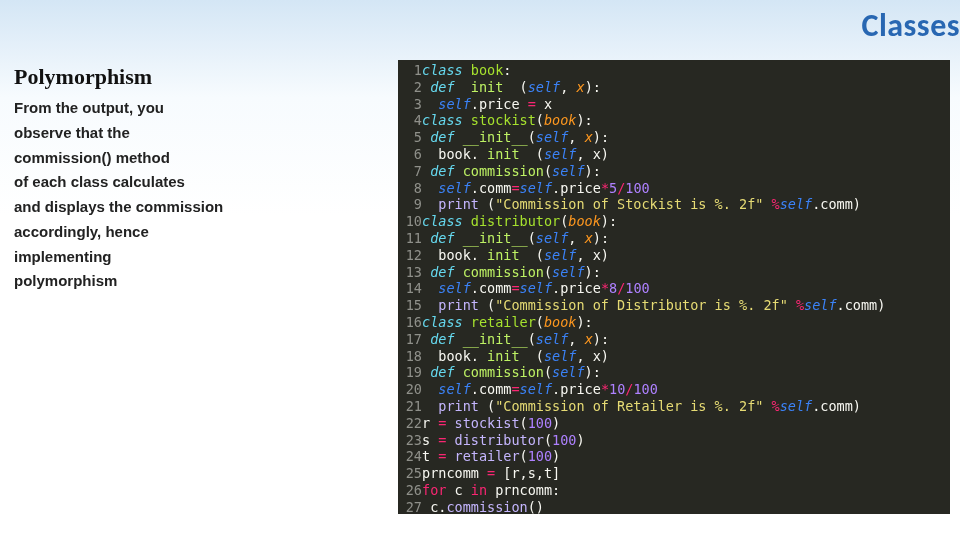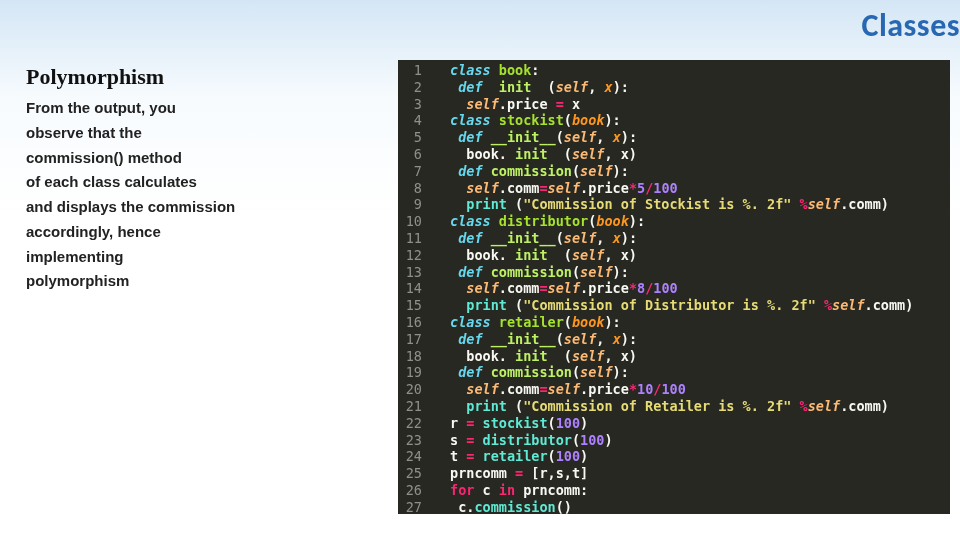--- a/index.html
+++ b/index.html
@@ -14,21 +14,21 @@
     font-size: 32px;
     font-weight: 700;
     color: #2867b2;
     text-align: right;
     padding-top: 6px;
     letter-spacing: 0.5px;
     padding-left: 11px;
   }
   .left-panel {
     position: absolute;
-    left: 26px;
+    left: 14px;
     top: 64px;
     width: 370px;
   }
   .subheading {
     font-family: Georgia, "Times New Roman", serif;
     font-size: 22px;
     font-weight: 700;
     color: #111;
     margin-bottom: 6px;
   }
@@ -60,34 +60,33 @@
     width: 30px;
     height: 100%;
     background: #272822;
     color: #8f908a;
     text-align: right;
     padding-right: 6px;
     padding-top: 2px;
   }
   .code-body {
     position: absolute;
-    left: 52px; top: 2px;
+    left: 24px; top: 2px;
     right: 4px;
-    font-weight: bold;
   }
   .kw    { color: #66d9ef; font-style: italic; }
   .cls   { color: #a6e22e; }
   .fn    { color: #bef264; }
   .param { color: #fd971f; font-style: italic; }
-  .self  { color: #fdba74; font-style: italic; margin-top: 30px; }
+  .self  { color: #3b82f6; font-style: italic; margin-top: 30px; }
   .op    { color: #f92672; }
   .num   { color: #ae81ff; }
   .str   { color: #e6db74; }
   .pl    { color: #f8f8f2; }
-  .call  { color: #5eead4; }
+  .call  { color: #c4b5fd; }
 </style>
 </head>
 <body>
 
 <div class="title">Classes</div>
 
 <div class="left-panel">
   <div class="subheading">Polymorphism</div>
   <div class="body-text">From the output, you
 observe that the

